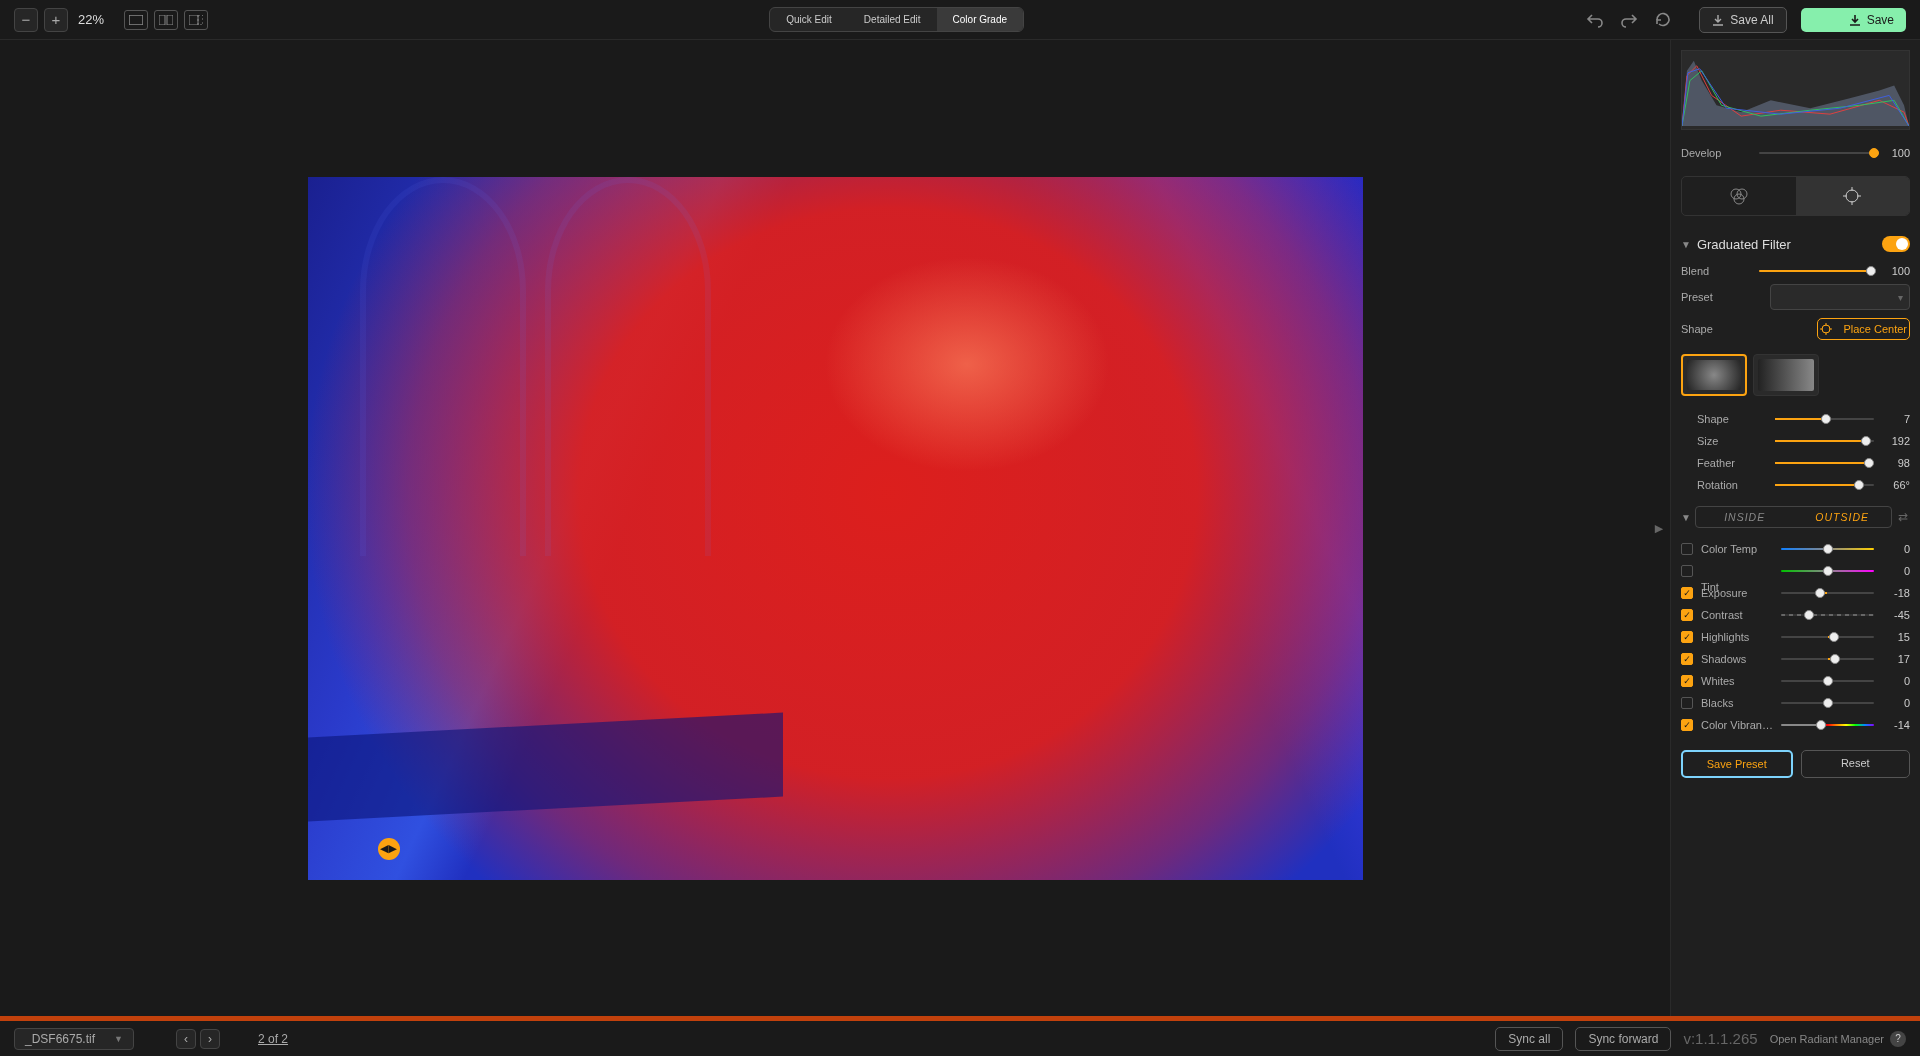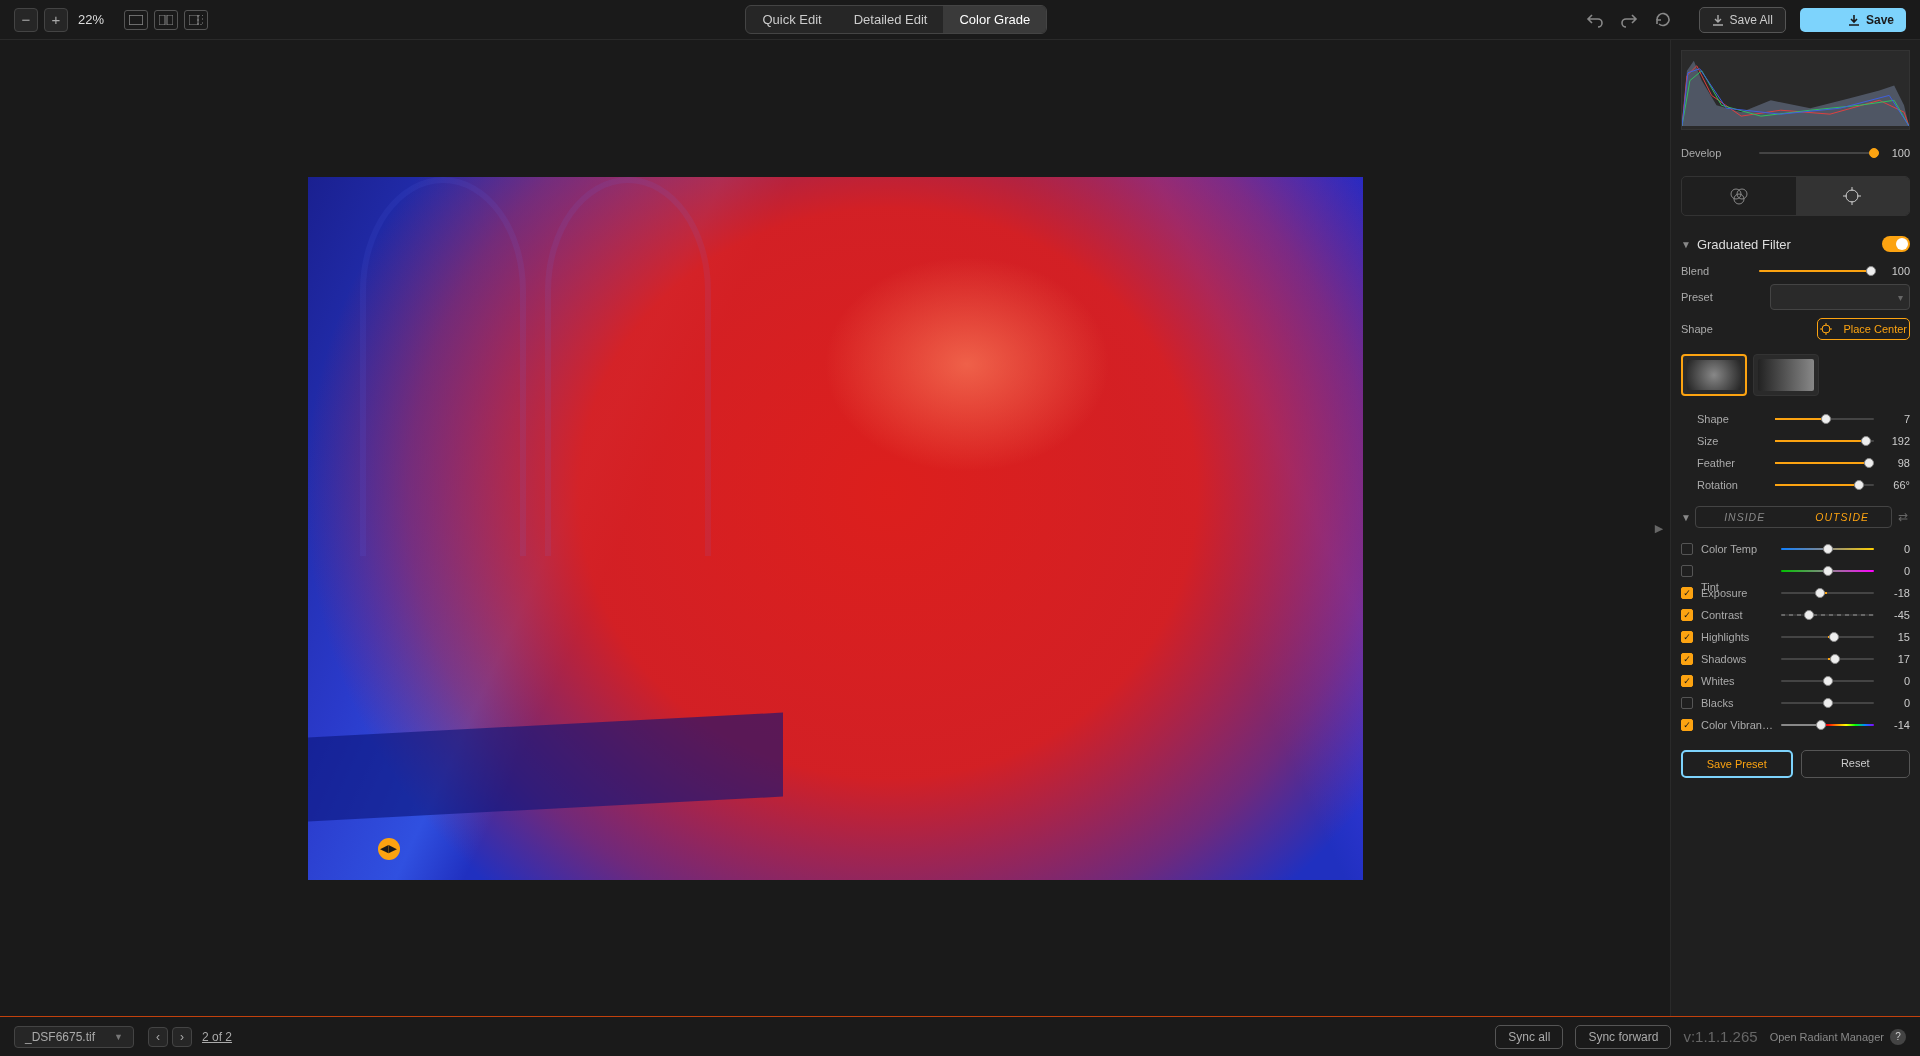--- a/index.html
+++ b/index.html
@@ -6,28 +6,28 @@
 html, body { width: 1920px; height: 1056px; background: #1a1a1a; color: #ccc; overflow: hidden; }
 
 
 .topbar { height: 40px; display: flex; align-items: center; padding: 0 14px; border-bottom: 1px solid #2a2a2a; }
 .zoom-group { display: flex; align-items: center; gap: 6px; }
 .zoom-btn { width: 24px; height: 24px; border: 1px solid #444; border-radius: 4px; background: #262626; color: #aaa; display: flex; align-items: center; justify-content: center; font-size: 15px; cursor: pointer; }
 .zoom-label { font-size: 13px; color: #ddd; margin-left: 4px; }
 .view-icons { display: flex; gap: 6px; margin-left: 20px; }
 .view-icon { width: 24px; height: 20px; border: 1px solid #555; border-radius: 3px; display: flex; align-items: center; justify-content: center; }
 .mode-tabs { margin: 0 auto; display: flex; border: 1px solid #444; border-radius: 6px; overflow: hidden; background: #262626; }
-.mode-tab { padding: 6px 16px; font-size: 13px; color: #ccc; cursor: pointer; }
+.mode-tab { padding: 6px 16px; font-size: 10px; color: #ccc; cursor: pointer; }
 .mode-tab.active { background: #3a3a3a; color: #fff; }
 .top-right { display: flex; align-items: center; gap: 14px; }
 .history-icons { display: flex; gap: 14px; margin-right: 12px; }
 .hist-icon { width: 20px; height: 20px; color: #888; display:flex; align-items:center; justify-content:center; }
 .btn { padding: 5px 12px; border-radius: 5px; font-size: 12px; display: flex; align-items: center; gap: 6px; cursor: pointer; }
 .btn-outline { border: 1px solid #555; background: #262626; color: #ccc; }
-.btn-primary { background: #7dd3fc; color: #1a1a1a; font-weight: 700; padding-left: 48px; }
+.btn-primary { background: #86efac; color: #1a1a1a; font-weight: 400; padding-left: 48px; }
 
 
 .main { display: flex; height: calc(100% - 40px - 40px); }
 .canvas-area { flex: 1; position: relative; display: flex; align-items: center; justify-content: center; background: #1a1a1a; }
 .canvas-img { width: 1055px; height: 703px; position: relative; overflow: hidden; }
 .bg-blue { position:absolute; inset:0; background: linear-gradient(115deg, #1a2090 0%, #2a3aca 20%, #3050e0 30%, transparent 35%), linear-gradient(245deg, #2a2ac0 0%, #3a3ae0 15%, transparent 25%); background-color:#2030c0; }
 .bg-red { position:absolute; inset:0; background: radial-gradient(ellipse 65% 90% at 55% 45%, rgba(230,30,20,0.95) 0%, rgba(230,30,20,0.9) 45%, rgba(230,30,20,0.4) 70%, transparent 85%); }
 .portrait { position:absolute; left:40%; top:8%; width:45%; height:85%; background: radial-gradient(ellipse 50% 30% at 50% 22%, rgba(255,140,100,0.6) 0%, transparent 60%); }
 .arches { position:absolute; left:5%; top:0; width:35%; height:60%; opacity:0.3; }
 .arch { position:absolute; width:45%; height:90%; border:6px solid rgba(100,120,255,0.3); border-radius:50% 50% 0 0 / 30% 30% 0 0; border-bottom:none; }
@@ -84,21 +84,21 @@
 .chk { width:12px; height:12px; border:1px solid #555; border-radius:2px; flex-shrink:0; display:flex; align-items:center; justify-content:center; }
 .chk.on { background:#fca311; border-color:#fca311; }
 .chk.on::after { content:'✓'; color:#1a1a1a; font-size:9px; line-height:1; }
 
 .panel-actions { display:flex; gap:8px; margin-top:10px; }
 .panel-actions .pbtn { flex:1; text-align:center; padding:6px 0; border-radius:5px; font-size:11px; }
 .pbtn.save-preset { border:2px solid #7dd3fc; color:#fca311; }
 .pbtn.reset { border:1px solid #555; color:#ccc; }
 
 
-.bottombar { height: 40px; display: flex; align-items: center; padding: 0 14px; border-top: 1px solid #c2410c; font-size: 12px; color: #aaa; }
+.bottombar { height: 40px; display: flex; align-items: center; padding: 0 14px; border-top: 5px solid #c2410c; font-size: 12px; color: #aaa; gap: 28px; }
 .file-select { border:1px solid #444; background:#262626; padding:3px 10px; border-radius:4px; display:flex; align-items:center; gap:8px; width:120px; justify-content:space-between; }
 .nav-btns { display:flex; gap:4px; margin-left:14px; }
 .nav-btn { width:20px; height:20px; border:1px solid #444; border-radius:4px; background:#262626; display:flex; align-items:center; justify-content:center; font-size:12px; }
 .page-ind { margin-left:10px; font-size:12px;text-decoration:underline; }
 .bottom-right { margin-left:auto; display:flex; align-items:center; gap:12px; }
 .sync-btn { border:1px solid #555; padding:4px 12px; border-radius:5px; font-size:12px; }
 .version { color:#666; font-size:15px; }
 .manager-link { color:#888; font-size:11px; display:flex; align-items:center; gap:6px; }
 .help-badge { width:16px; height:16px; border-radius:50%; background:#444; color:#ccc; display:flex; align-items:center; justify-content:center; font-size:10px; }
 

